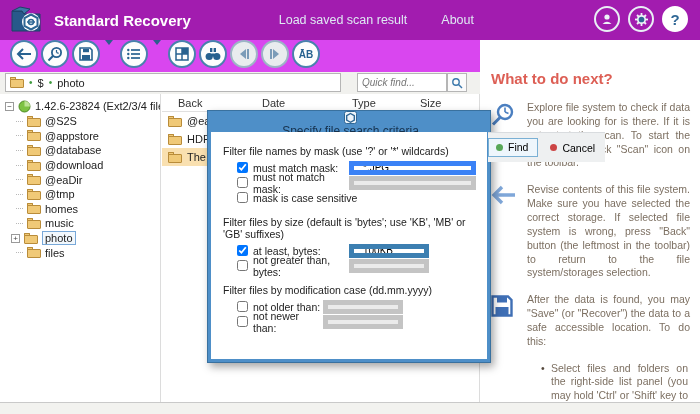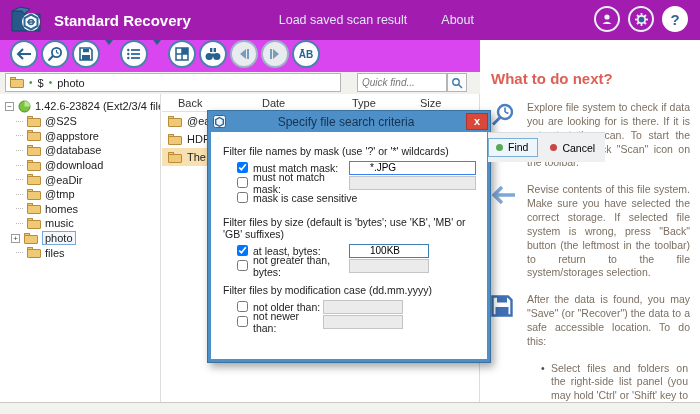--- a/index.html
+++ b/index.html
@@ -78,34 +78,34 @@
   .step-ic { position:absolute; left:2px; top:2px; width:26px; height:26px; }
   .step p { margin-left:38px; margin-right:2px; font-size:10.5px; line-height:1.32;
     color:#7c6f61; text-align:justify; }
   .hbullets { margin:2px 0 10px 52px; }
   .hbullet { position:relative; font-size:10.5px; line-height:1.3; color:#7c6f61;
     text-align:justify; margin-bottom:6px; padding-left:10px; margin-right:4px; }
   .hbullet .bmark { position:absolute; left:0; top:0; color:#55483c; }
   
   .dialog { position:absolute; left:207px; top:110px; width:284px; height:253px;
     background:#4e8fc8; border:1px solid #39719f; box-shadow:3px 4px 8px rgba(0,0,0,.35); z-index:10; }
-  .dlg-title { height:21px; display:flex; align-items:center; padding:0 2px 0 5px; }
+  .dlg-title { height:21px; display:flex; align-items:center; padding:0 2px 0 5px;flex-direction:column; }
   .dlg-title-text { flex:1; text-align:center; color:#16324e; font-size:12px; }
   .dlg-close { width:22px; height:17px; background:#d8493b; border:1px solid #b03427;
     color:#fff; font-size:11px; font-weight:bold; line-height:15px; text-align:center; cursor:pointer; }
   .dlg-body { position:absolute; left:3px; top:21px; right:3px; bottom:3px; background:#fff;
     display:flex; flex-direction:row; }
   .dlg-content { flex:1; padding:13px 12px 0 12px; font-size:10.5px; color:#222; }
   .grp-label { margin-bottom:3px; }
   .grp { margin-bottom:11px; }
   .drow { display:flex; align-items:center; height:15px; margin-left:14px; }
   .drow input[type=checkbox] { width:11px; height:11px; margin:0 5px 0 0; }
   .drow .dlab { width:96px; }
   .drow .dlab.wide { width:96px; }
-  .dtxt { height:14px; border:1px solid #3b82f6; font-size:10px; padding:0 20px; width:127px;
+  .dtxt { height:14px; border:5px solid #3b82f6; font-size:10px; padding:0 9px; width:127px;
     font-family:"Liberation Sans",sans-serif; }
   .dtxt.small { width:80px; }
   .dtxt.focus { border-color:#3c7fb1; }
   .dtxt:disabled { background:#ebebeb; border-color:#c4c4c4; }
   .dlg-foot { height:30px; background:#eef0f1; border-top:1px solid #d9dcdf;
     display:flex; align-items:center; justify-content:flex-end; padding-right:10px; gap:12px; }
   .dot { width:7px; height:7px; border-radius:50%; display:inline-block; margin-right:5px; }
   .dot.g { background:#58a858; } .dot.r { background:#cc4444; }
   .btn-find { border:1px solid #7ab0d4; background:#eef6fc; padding:2px 9px 3px 7px;
     font-size:10.5px; display:flex; align-items:center; cursor:pointer; }

